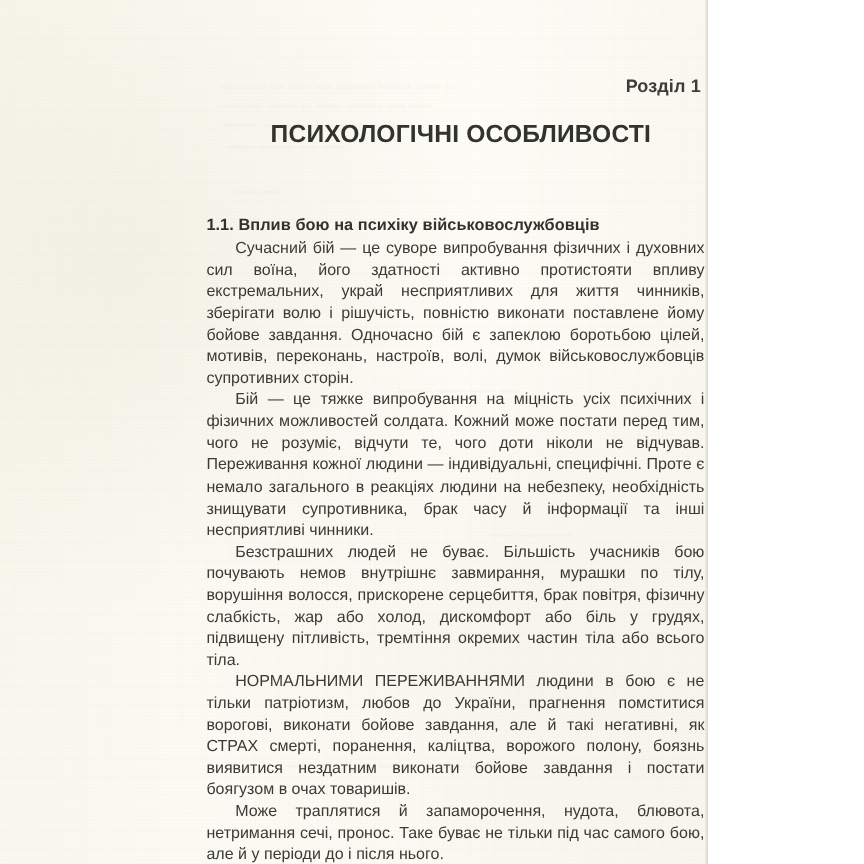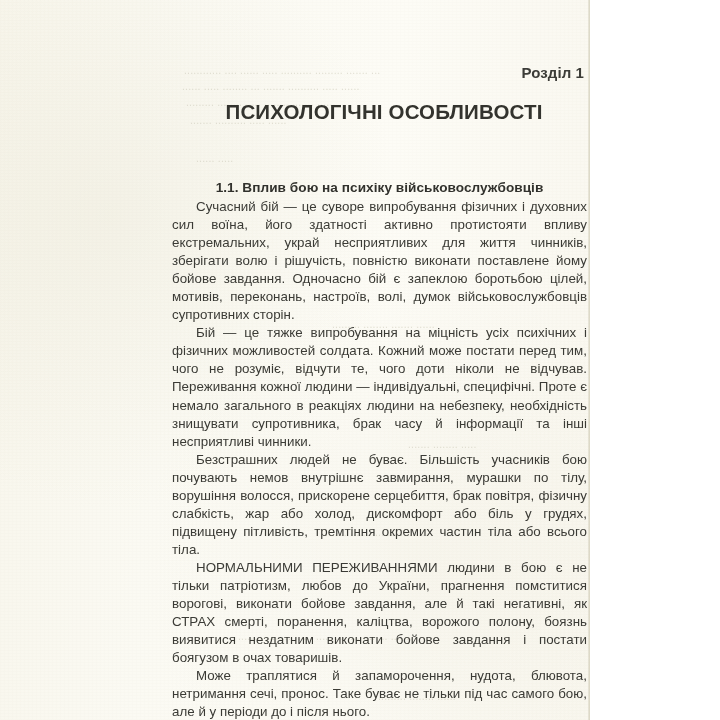--- a/index.html
+++ b/index.html
@@ -98,21 +98,21 @@
     line-height: 25px;
     color: #35352f;
     letter-spacing: .15px;
   }
 
   .section-heading {
     position: absolute;
     left: 0;
     top: 180px;
     width: 415px;
-    text-align: center;
+    text-align: left;
     font-size: 13.6px;
     font-weight: 700;
     color: #33332e;
     letter-spacing: .05px;
   }
 
   .body {
     position: absolute;
     left: 0;
     top: 198px;

